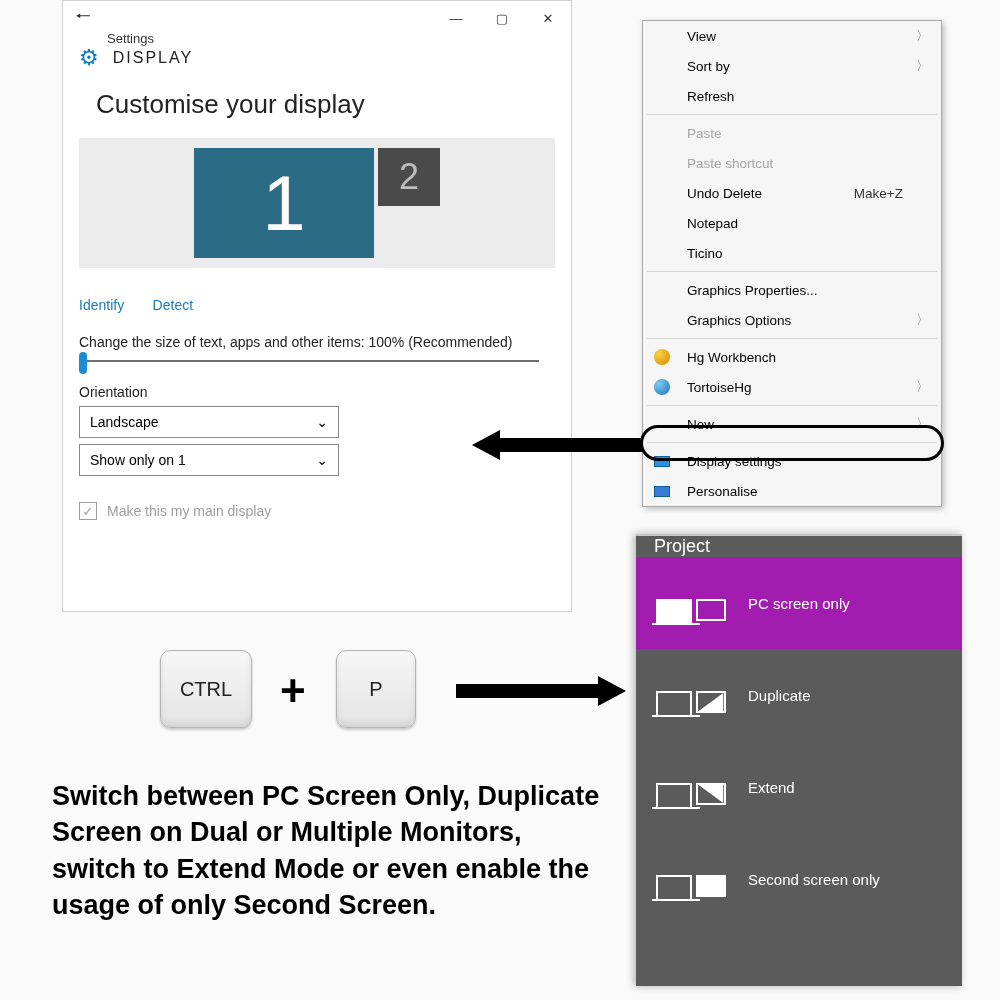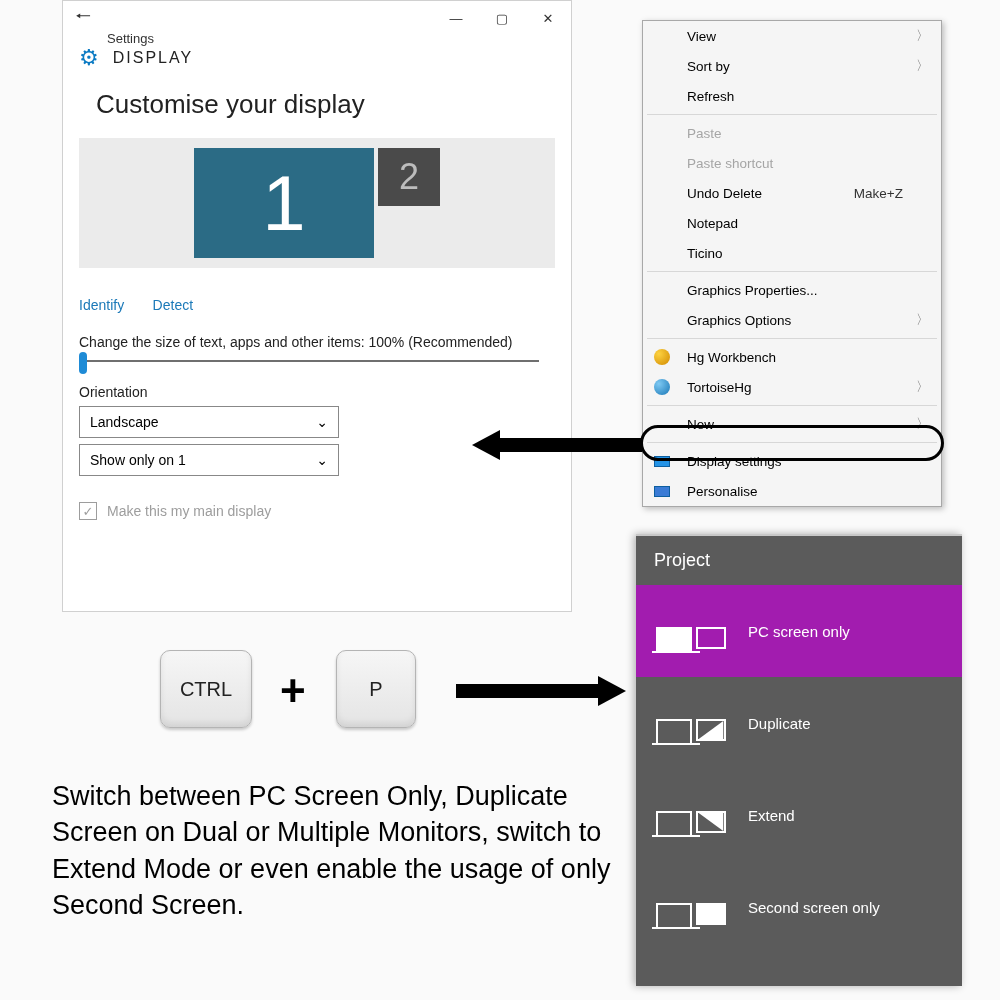--- a/index.html
+++ b/index.html
@@ -54,34 +54,34 @@
   .plus-sign { position: absolute; left: 280px; top: 666px; font-size: 44px; font-weight: 800; font-family: Arial, sans-serif; }
   .key.p { left: 336px; top: 650px; }
 
   
   .arrow-right { position: absolute; left: 456px; top: 676px; width: 170px; height: 30px; }
   .arrow-right .shaft { position: absolute; left: 0; top: 8px; width: 142px; height: 14px; background: #000; }
   .arrow-right .head  { position: absolute; right: 0; top: 0; width: 0; height: 0; border-left: 28px solid #000; border-top: 15px solid transparent; border-bottom: 15px solid transparent; }
 
   
   .project-panel { position: absolute; left: 636px; top: 534px; width: 326px; height: 452px; background: #5b5b5b; color: #fff; font-size: 15px; border-top: 2px solid #c8c8c8; box-shadow: -2px 0 8px rgba(0,0,0,.3); }
-  .project-title { padding: 14px 18px; font-size: 18px; font-weight: 400; }
+  .project-title { padding: 0 18px; font-size: 18px; font-weight: 400; }
   .proj-item { display: flex; align-items: center; height: 92px; padding-left: 20px; }
   .proj-item.selected { background: #a21caf; }
   .proj-icon { width: 70px; height: 44px; position: relative; flex: none; margin-right: 22px; }
   .proj-label { font-size: 15px; }
   .lap { position: absolute; left: 0; bottom: 0; width: 36px; height: 26px; border: 2px solid #fff; }
   .lap::after { content: ""; position: absolute; left: -6px; bottom: -2px; width: 48px; height: 2px; background: #fff; }
   .ext { position: absolute; left: 40px; bottom: 4px; width: 30px; height: 22px; border: 2px solid #fff; }
   .ext.empty { background: transparent; }
   .ext .diag { position: absolute; inset: 0; }
   .ext .diag svg { width: 100%; height: 100%; }
 
   
-  .caption { position: absolute; left: 52px; top: 778px; width: 560px; font-family: "Britannic Bold", "Arial Black", sans-serif; font-weight: 400; font-size: 27px; line-height: 1.35; color: #000; }
+  .caption { position: absolute; left: 52px; top: 778px; width: 560px; font-family: "Britannic Bold", "Arial Black", sans-serif; font-weight: 700; font-size: 27px; line-height: 1.35; color: #000; }
 
   .chev { font-family: "Segoe UI Symbol", sans-serif; }
 </style>
 </head>
 <body>
 
 <div class="settings-window">
   <div class="settings-titlebar">
     <div class="back-btn">🠐</div>
     <div class="settings-title-label">Settings</div>

